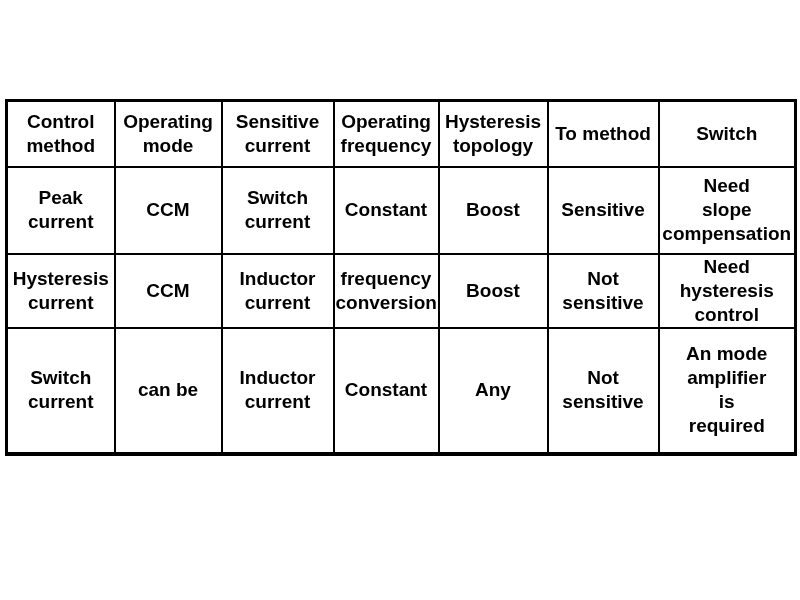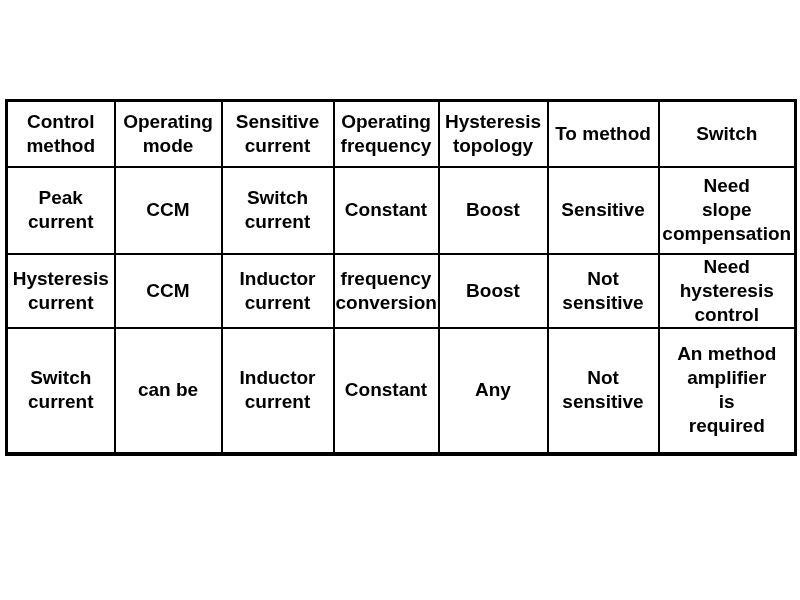--- a/index.html
+++ b/index.html
@@ -110,20 +110,20 @@
       <tr class="r-2">
         <td>Switch
 current</td>
         <td>can be</td>
         <td>Inductor
 current</td>
         <td>Constant</td>
         <td>Any</td>
         <td>Not
 sensitive</td>
-        <td>An method
+        <td>An mode
 amplifier
 is
 required</td>
       </tr>
     </tbody>
   </table>
 </div>
 
 </body></html>

